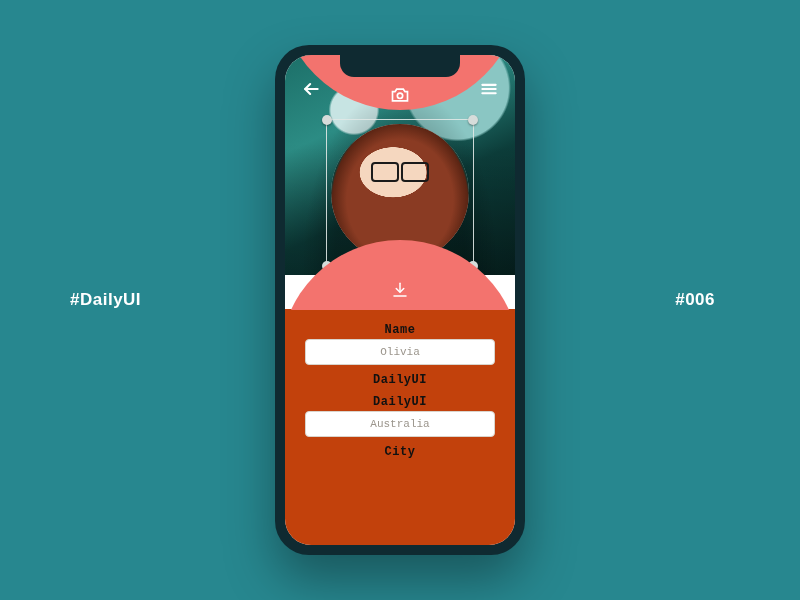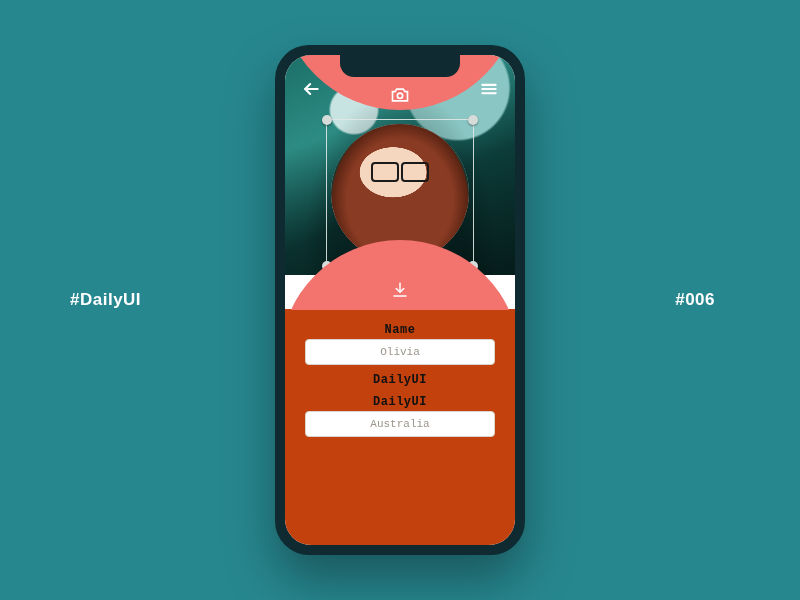--- a/index.html
+++ b/index.html
@@ -209,16 +209,17 @@
           <line x1="4" y1="20" x2="20" y2="20"></line>
         </svg>
     </div>
 
     <div class="form">
       <div class="field-label">Name</div>
       <input class="field-input" value="Olivia" style="">
       <div class="field-label">DailyUI</div>
       <div class="field-label">DailyUI</div>
       <input class="field-input" value="Australia" style="">
+      <div class="field-label">City</div>
     </div>
 
   </div>
 </div>
 
 </body></html>

